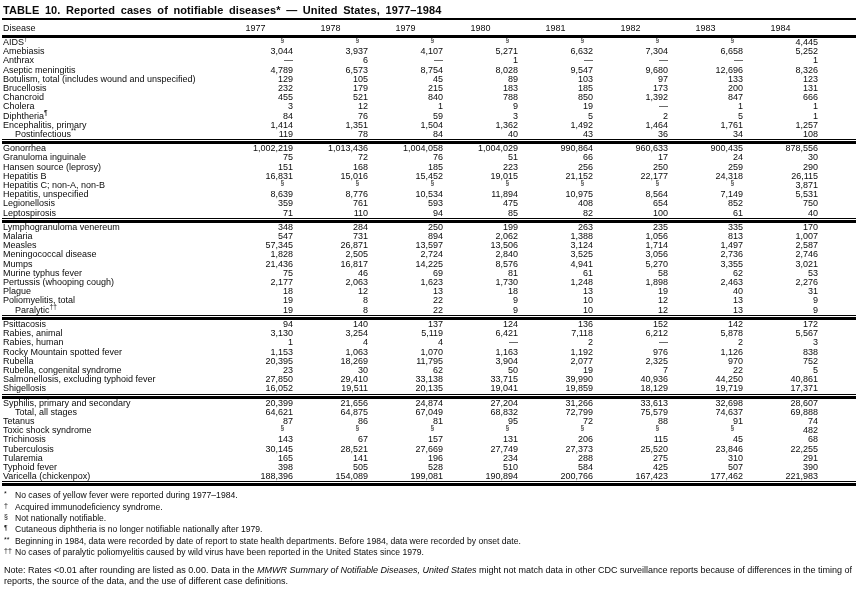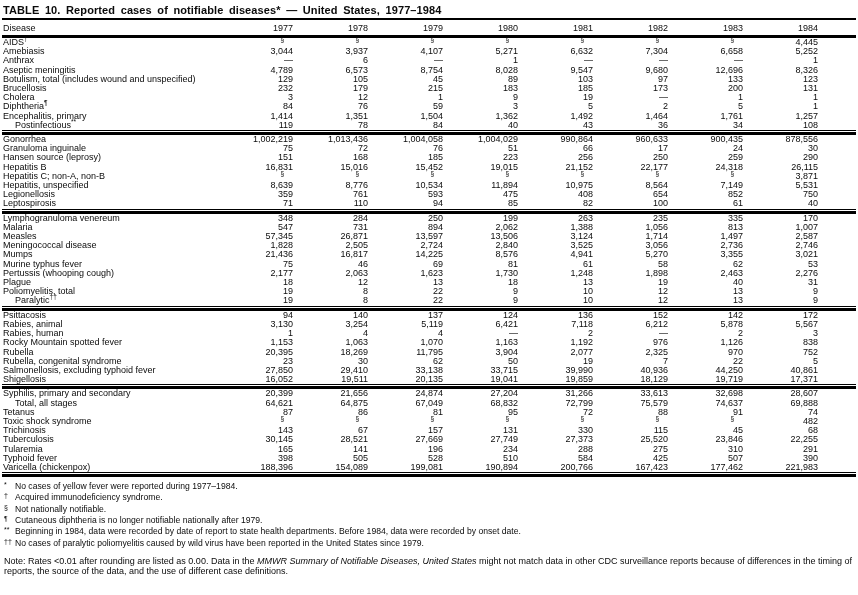--- a/index.html
+++ b/index.html
@@ -21,21 +21,21 @@
     border-top:2px solid #000;
   }
   col.c-disease { width:216px; }
   col.c-year    { width:75px; }
   col.c-spacer  { width:38px; }
 
   .t th {
     font-size:9px; font-weight:normal; text-align:left;
     padding:3px 0 2px 1px; line-height:10px; white-space:nowrap;
   }
-  .t th.num { text-align:right; padding-left:0; }
+  .t th.num { text-align:center; padding-left:0; }
 
   .t td { font-size:9px; line-height:9.2px; height:9.2px; padding:0; vertical-align:bottom; }
   .t td.label { text-align:left; padding-left:1px; white-space:nowrap; overflow:visible; }
   .t td.label.indent { padding-left:13px; }
   .t td.num { text-align:right; white-space:nowrap; font-variant-numeric:tabular-nums; }
   .t td.spacer { }
 
   .t td.label sup { font-size:6.5px; line-height:0; }
   .t td.supcell .cellsup { font-size:6.5px; position:relative; top:-3px; padding-right:9px; }
 
@@ -158,20 +158,32 @@
           <td class="num">179</td>
           <td class="num">215</td>
           <td class="num">183</td>
           <td class="num">185</td>
           <td class="num">173</td>
           <td class="num">200</td>
           <td class="num">131</td>
           <td class="spacer"></td>
         </tr>
         <tr>
+          <td class="label">Chancroid</td>
+          <td class="num">455</td>
+          <td class="num">521</td>
+          <td class="num">840</td>
+          <td class="num">788</td>
+          <td class="num">850</td>
+          <td class="num">1,392</td>
+          <td class="num">847</td>
+          <td class="num">666</td>
+          <td class="spacer"></td>
+        </tr>
+        <tr>
           <td class="label">Cholera</td>
           <td class="num">3</td>
           <td class="num">12</td>
           <td class="num">1</td>
           <td class="num">9</td>
           <td class="num">19</td>
           <td class="num">—</td>
           <td class="num">1</td>
           <td class="num">1</td>
           <td class="spacer"></td>
@@ -595,21 +607,21 @@
           <td class="num supcell"><span class="cellsup">§</span></td>
           <td class="num">482</td>
           <td class="spacer"></td>
         </tr>
         <tr>
           <td class="label">Trichinosis</td>
           <td class="num">143</td>
           <td class="num">67</td>
           <td class="num">157</td>
           <td class="num">131</td>
-          <td class="num">330</td>
+          <td class="num">206</td>
           <td class="num">115</td>
           <td class="num">45</td>
           <td class="num">68</td>
           <td class="spacer"></td>
         </tr>
         <tr>
           <td class="label">Tuberculosis</td>
           <td class="num">30,145</td>
           <td class="num">28,521</td>
           <td class="num">27,669</td>

